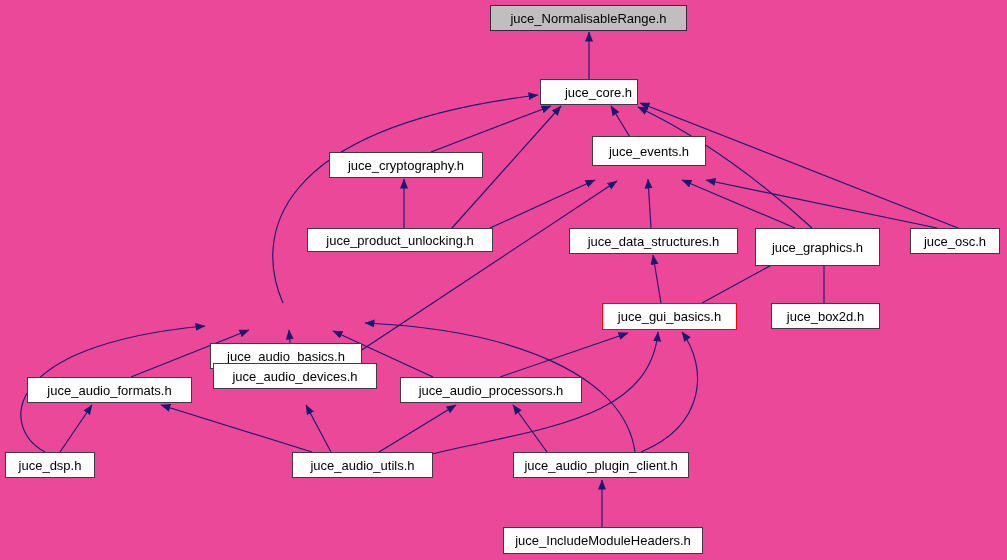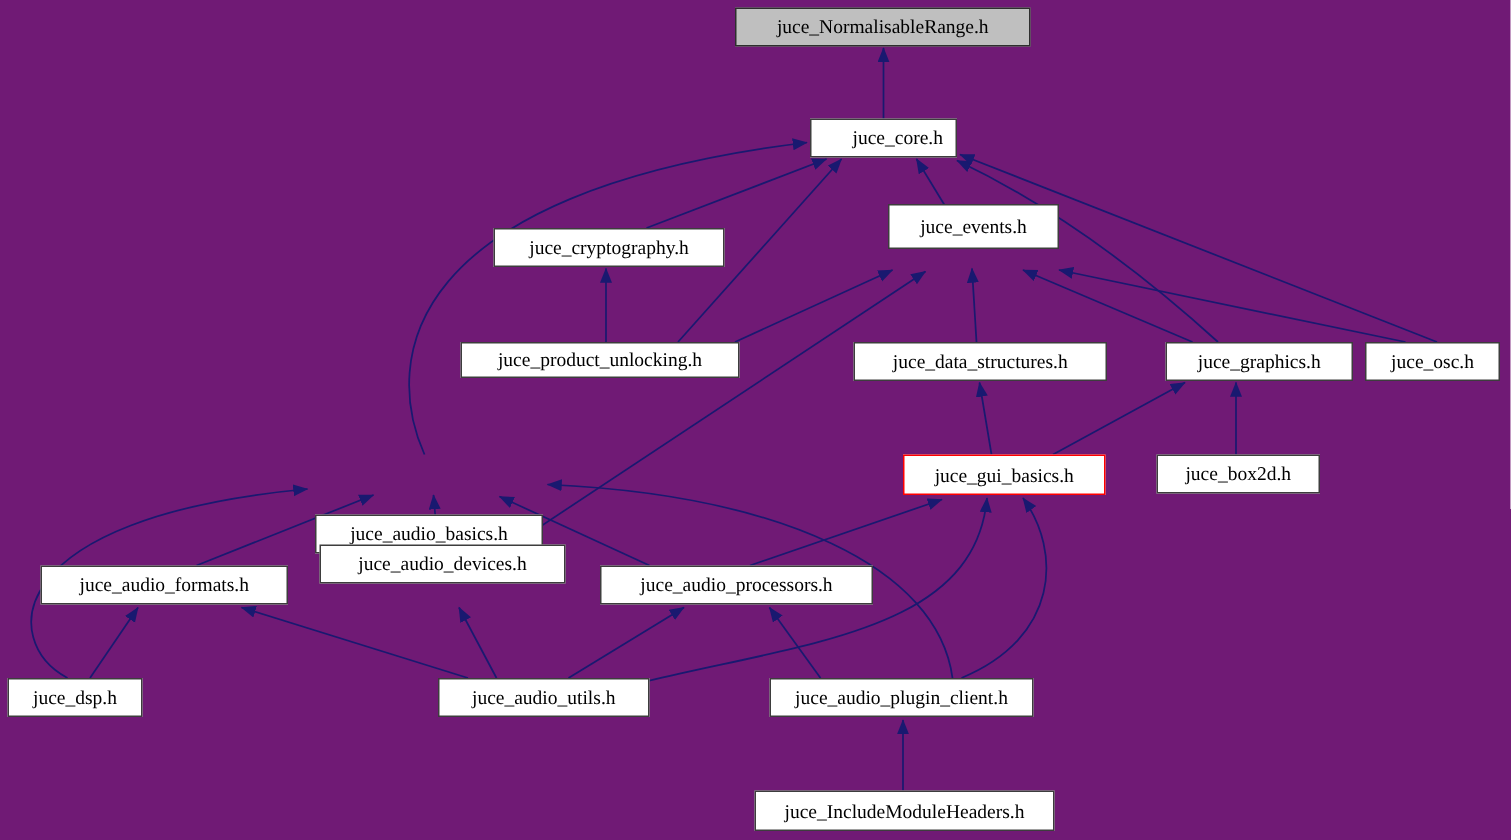--- a/index.html
+++ b/index.html
@@ -1,20 +1,20 @@
 <!DOCTYPE html>
 <html><head>
 <meta charset="utf-8">
 <style>
   html,body{margin:0;padding:0;background:#ffffff;}
   .canvas{
     position:relative;
     width:1007px;height:560px;
-    background:#701a75;
-    font-family:Liberation Serif, serif;
+    background:#ec4899;
+    font-family:Liberation Sans, sans-serif;
     overflow:hidden;
   }
   svg.edges{position:absolute;left:0;top:0;width:1007px;height:560px;}
   .node{
     position:absolute;
     display:flex;align-items:center;justify-content:center;
     box-sizing:border-box;
     background:#ffffff;
     border:1px solid #3d3d3d;
     color:#000000;
@@ -69,21 +69,21 @@
         <path d="M602,527 L602,480" class="edge" stroke="#191970" marker-end="url(#arrowhead)"></path>
       </g>
   </svg>
   <div id="node-layer">
       <div class="node self" style="left: 490px; top: 5px; width: 197px; height: 26px;">juce_NormalisableRange.h</div>
       <div class="node" style="left: 540px; top: 79px; width: 98px; height: 26px; padding-left: 19px;">juce_core.h</div>
       <div class="node" style="left: 329px; top: 152px; width: 154px; height: 26px;">juce_cryptography.h</div>
       <div class="node" style="left: 592px; top: 136px; width: 114px; height: 30px;">juce_events.h</div>
       <div class="node" style="left: 307px; top: 228px; width: 186px; height: 24px;">juce_product_unlocking.h</div>
       <div class="node" style="left: 569px; top: 228px; width: 169px; height: 26px;">juce_data_structures.h</div>
-      <div class="node" style="left: 777px; top: 228px; width: 125px; height: 26px;">juce_graphics.h</div>
+      <div class="node" style="left: 755px; top: 228px; width: 125px; height: 38px;">juce_graphics.h</div>
       <div class="node" style="left: 910px; top: 228px; width: 90px; height: 26px;">juce_osc.h</div>
       <div class="node" style="left: 210px; top: 303px; width: 152px; height: 26px; margin-top: 40px;">juce_audio_basics.h</div>
       <div class="node truncated" style="left: 602px; top: 303px; width: 135px; height: 27px;">juce_gui_basics.h</div>
       <div class="node" style="left: 771px; top: 303px; width: 109px; height: 26px;">juce_box2d.h</div>
       <div class="node" style="left: 27px; top: 377px; width: 165px; height: 26px;">juce_audio_formats.h</div>
       <div class="node" style="left: 213px; top: 363px; width: 164px; height: 26px;">juce_audio_devices.h</div>
       <div class="node" style="left: 400px; top: 377px; width: 182px; height: 26px;">juce_audio_processors.h</div>
       <div class="node" style="left: 5px; top: 452px; width: 90px; height: 26px;">juce_dsp.h</div>
       <div class="node" style="left: 292px; top: 452px; width: 141px; height: 26px;">juce_audio_utils.h</div>
       <div class="node" style="left: 513px; top: 452px; width: 176px; height: 26px;">juce_audio_plugin_client.h</div>

